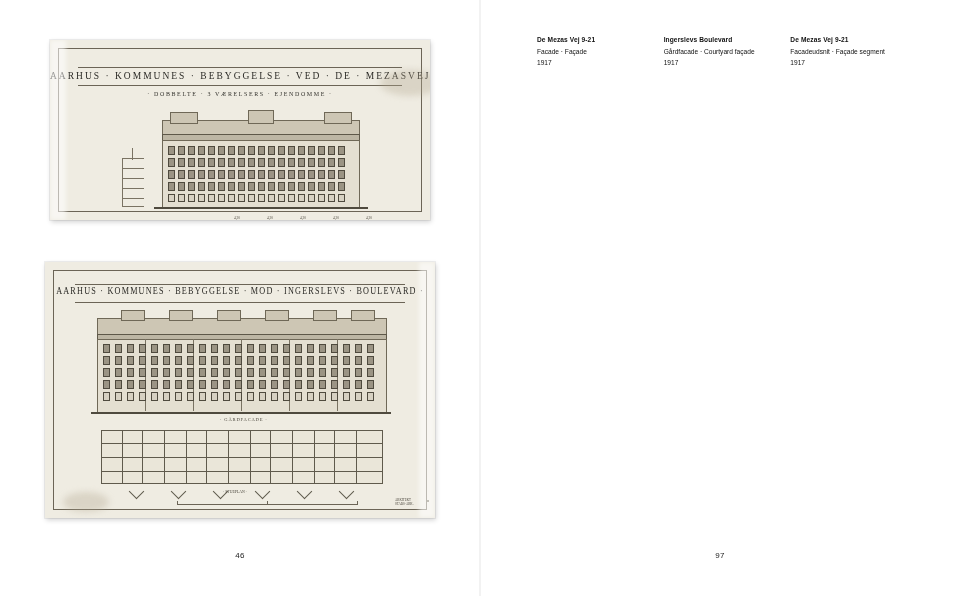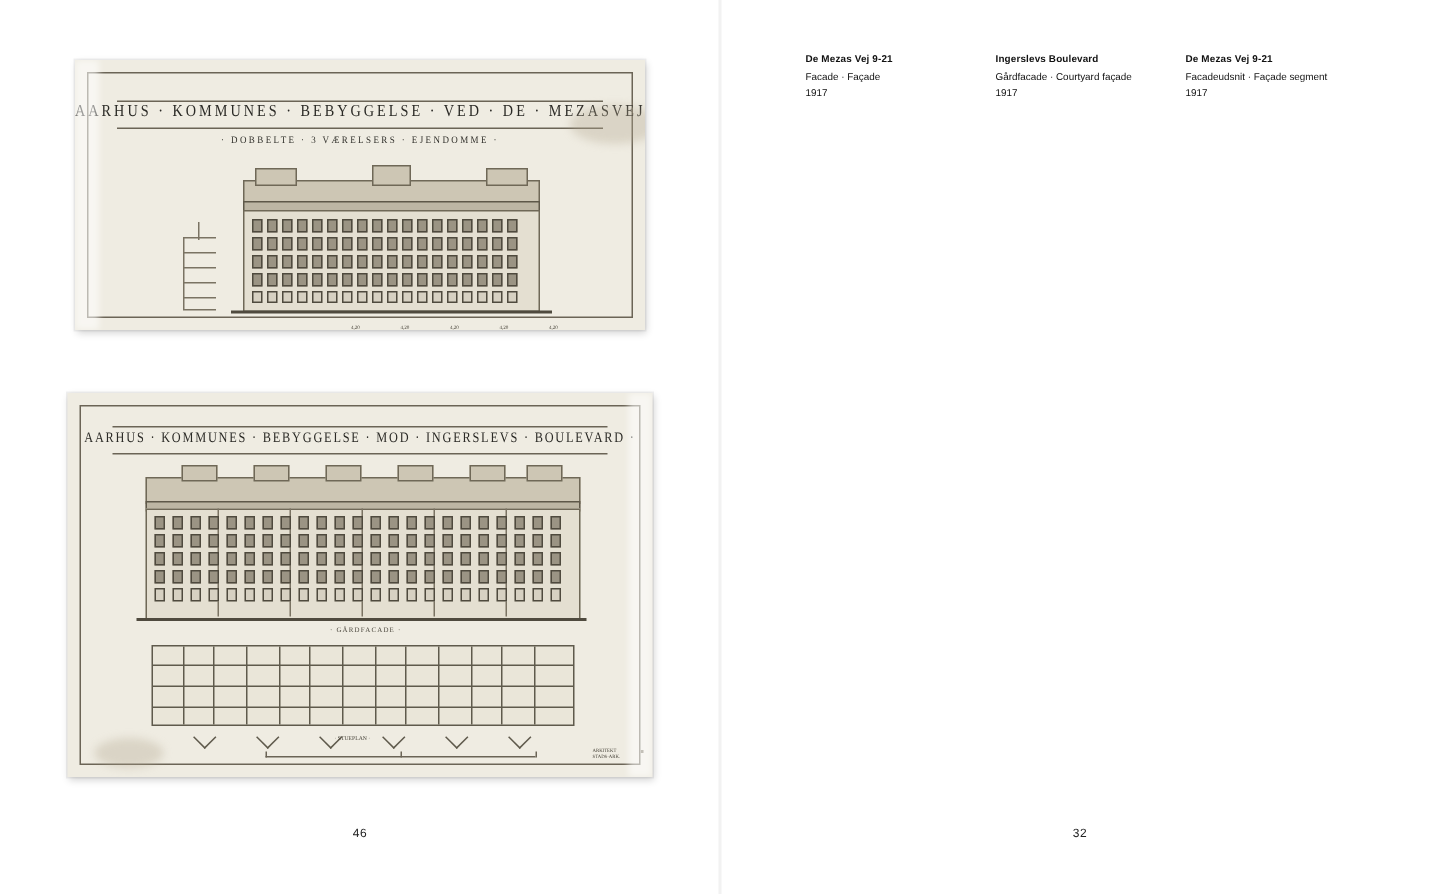--- a/index.html
+++ b/index.html
@@ -439,17 +439,17 @@
         <div class="cap-sub">Gårdfacade · Courtyard façade</div>
         <div class="cap-year">1917</div>
       </div>
       <div class="cap">
         <div class="cap-title">De Mezas Vej 9-21</div>
         <div class="cap-sub">Facadeudsnit · Façade segment</div>
         <div class="cap-year">1917</div>
       </div>
     </div>
 
-    <div class="folio">32</div>
+    <div class="folio">97</div>
   </div>
 
   <div class="gutter"></div>
 </div>
 
 </body></html>

